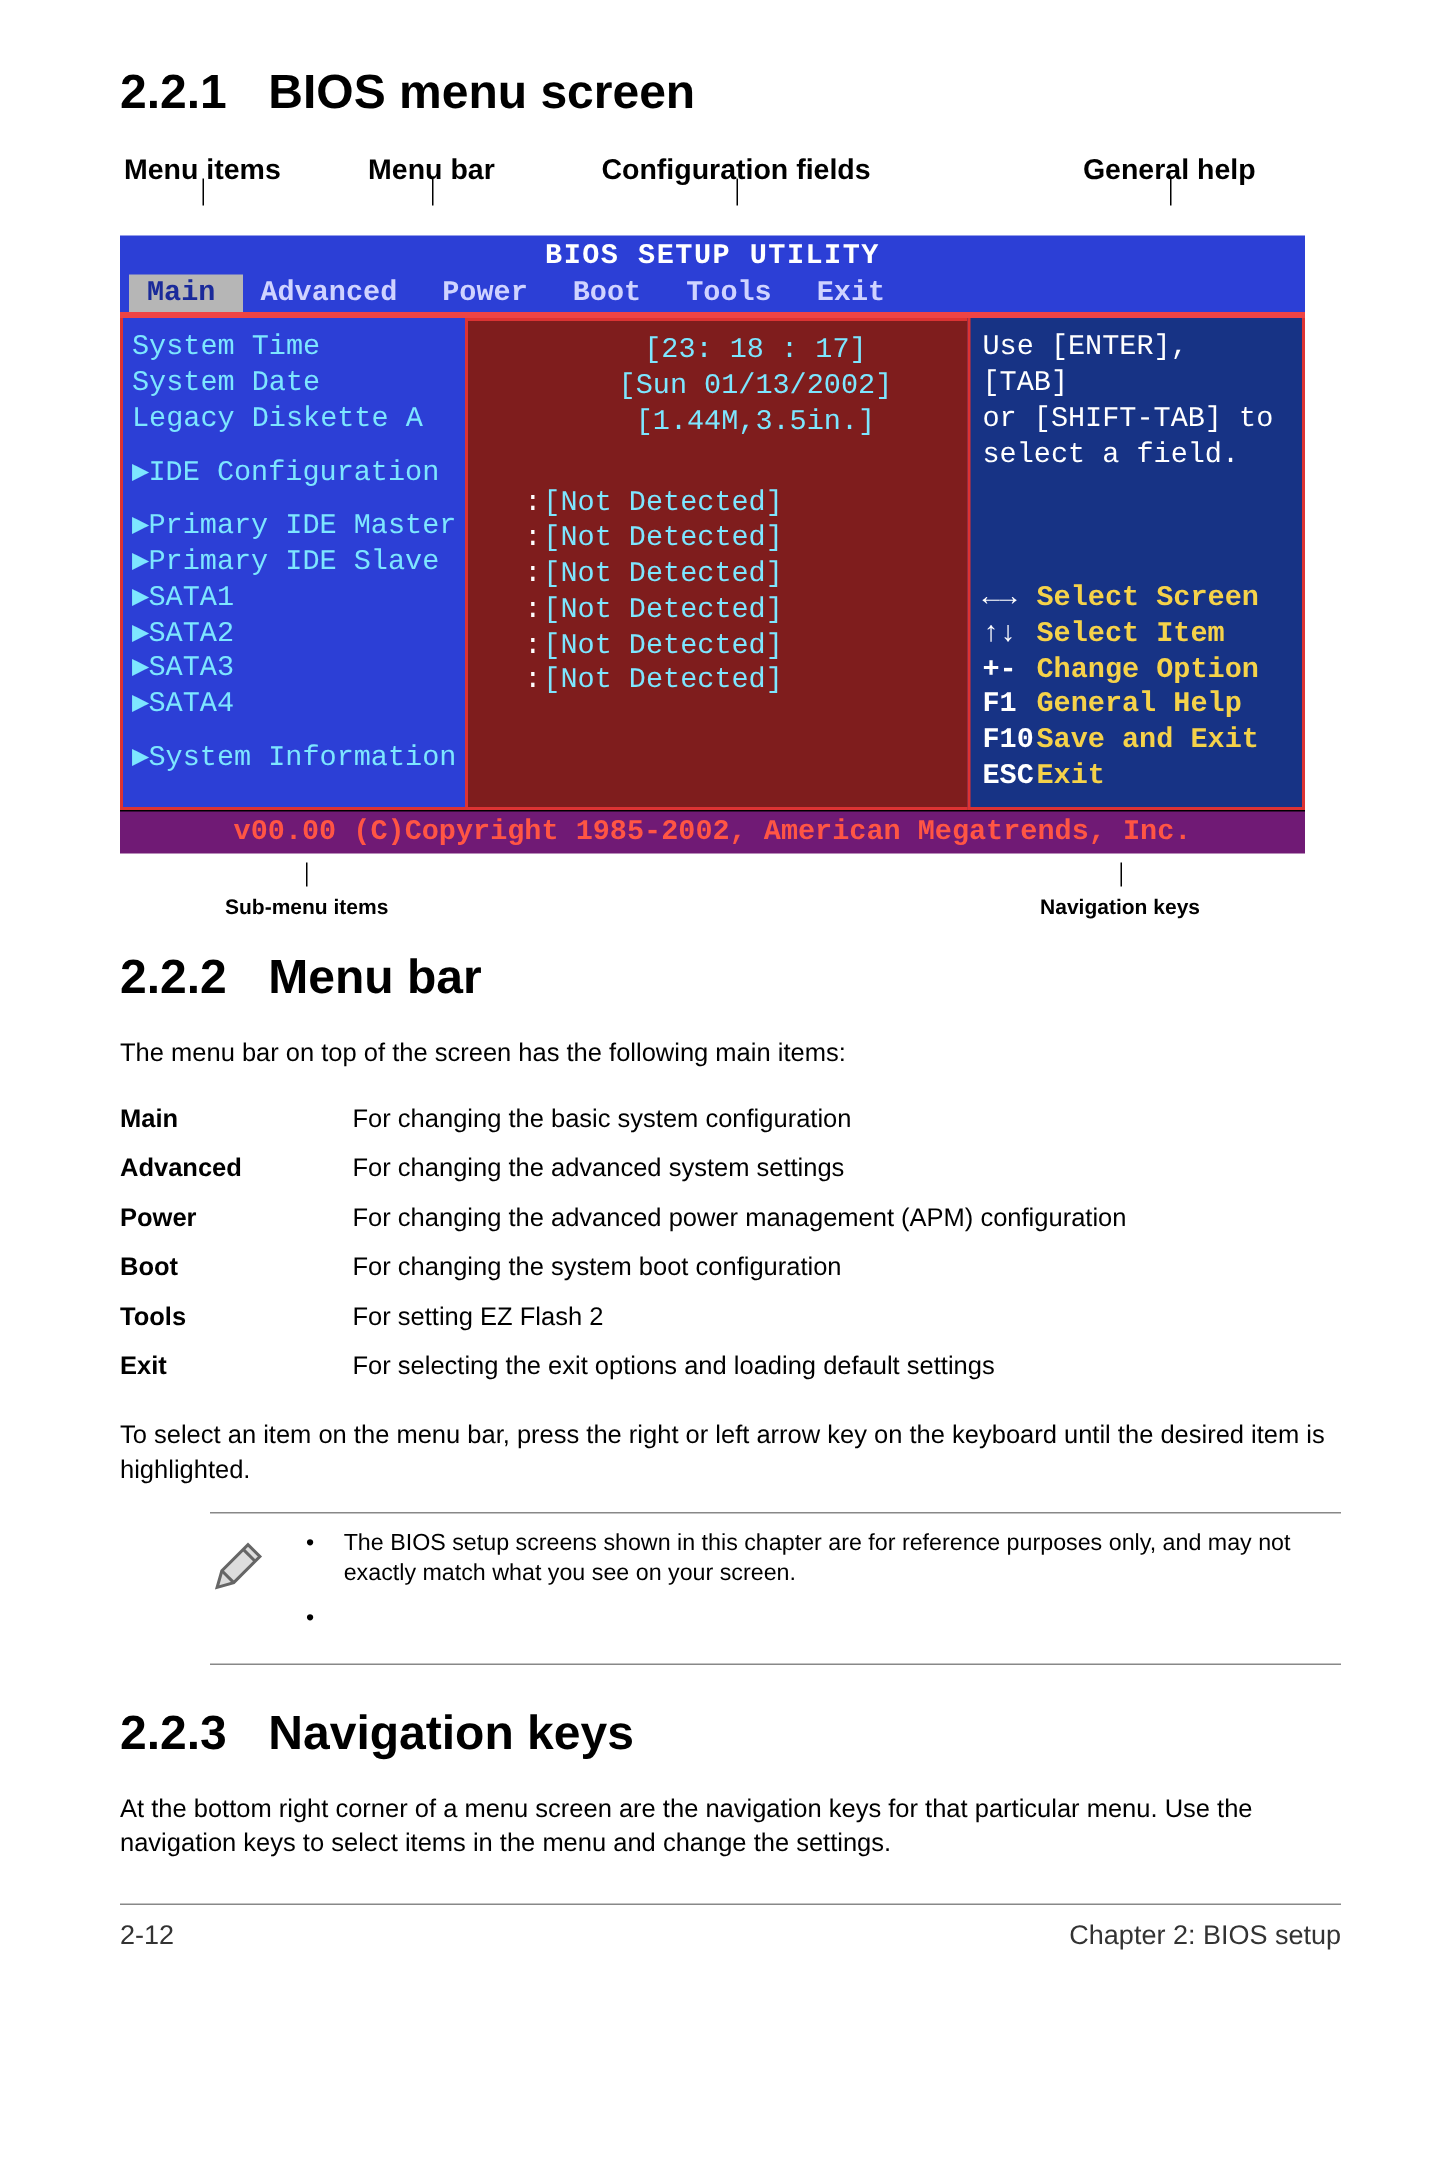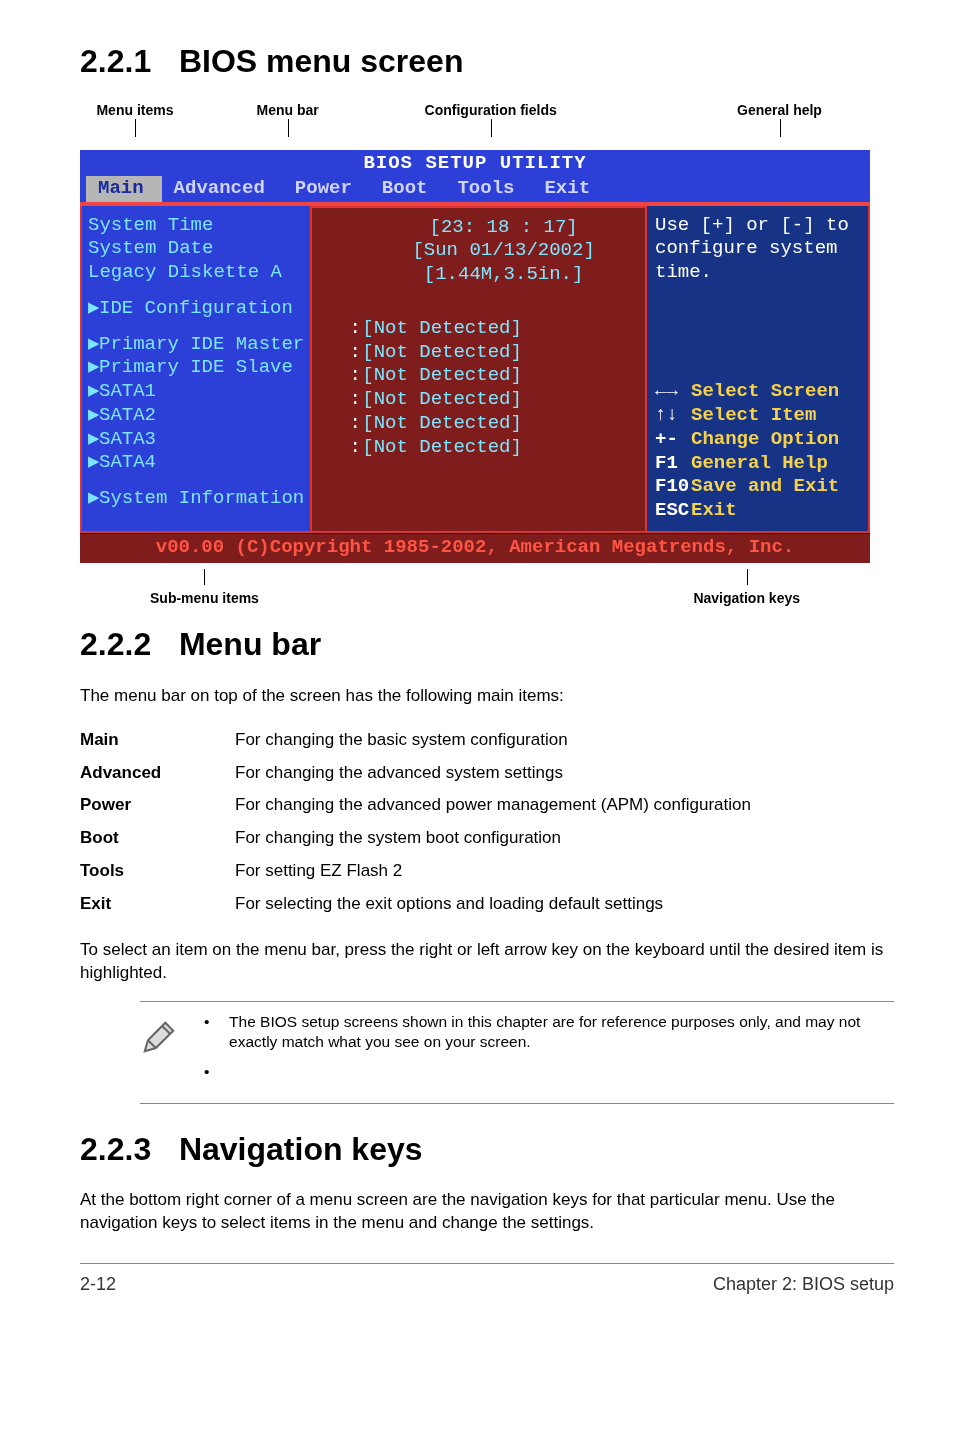--- a/index.html
+++ b/index.html
@@ -7,21 +7,21 @@
     width: 954px;
     background: #fff;
     font-family: Arial, Helvetica, sans-serif;
     color: #000;
     padding: 40px 60px 30px 80px;
     font-size: 17px;
     line-height: 1.35;
   }
   h2.section { font-size: 32px; font-weight: bold; margin-bottom: 18px; }
   h2.section .num { display: inline-block; width: 90px; }
-  .labels-row { font-size: 14px; font-weight: bold; display: flex; margin-bottom: 30px; gap: 29px; }
+  .labels-row { font-size: 19px; font-weight: bold; display: flex; margin-bottom: 30px; gap: 29px; }
   .labels-row .lbl { position: relative; text-align: center; }
   .labels-row .lbl::after {
     content: ""; position: absolute; left: 50%; top: 18px; width: 1px; height: 18px; background: #000;
   }
   .bios-box {
     width: 790px;
     font-family: "Courier New", monospace;
     font-size: 19px;
     line-height: 1.25;
     margin-bottom: 6px;
@@ -53,21 +53,21 @@
     flex: 0 0 225px; background: #173385; color: #fff; padding: 8px 8px;
     border: 2px solid #d33; border-top: none;
     display: flex; flex-direction: column; justify-content: space-between;
   }
   .bios-right .hint { margin-bottom: 12px; }
   .nav-list { }
   .nav-list .nrow { display: flex; }
   .nav-list .key { color: #fff; width: 36px; font-weight: bold; }
   .nav-list .desc { color: #f5d24a; font-weight: bold; }
   .bios-footer {
-    background: #7f1d1d; color: #f54; text-align: center; padding: 2px 0 3px 0; font-weight: bold;
+    background: #701a75; color: #f54; text-align: center; padding: 2px 0 3px 0; font-weight: bold;
     border-top: 1px solid #000;
   }
   .sub-labels { display: flex; justify-content: space-between; width: 790px; font-size: 14px; font-weight: bold; margin-bottom: 16px; }
   .sub-labels div { position: relative; padding-top: 20px; }
   .sub-labels div::before { content:""; position:absolute; top:0; left:50%; width:1px; height:16px; background:#000; }
   .para { margin-bottom: 16px; }
   table.desc { width: 100%; border-collapse: collapse; margin-bottom: 18px; }
   table.desc td { vertical-align: top; padding: 5px 0; }
   table.desc td.k { font-weight: bold; width: 155px; }
   .note-box { display: flex; gap: 26px; margin: 10px 0 24px 60px; align-items: flex-start; border-top: 1px solid #888; border-bottom: 1px solid #888; padding: 10px 0;}
@@ -156,22 +156,23 @@
           </div>
         <div class="col-line">
             <span class="colon">:</span>
             <span class="val">[Not Detected]</span>
           </div>
       </div>
     </div>
     <div class="bios-right">
       <div>
         <div class="hint">
-          <div>Use [+] or [-] to</div>
-          <div>configure system time.</div>
+          <div>Use [ENTER], [TAB]</div>
+          <div>or [SHIFT-TAB] to</div>
+          <div>select a field.</div>
         </div>
       </div>
       <div class="nav-list">
         <div class="nrow">
             <span class="key">←→</span>
             <span class="desc">Select Screen</span>
           </div>
         <div class="nrow">
             <span class="key">↑↓</span>
             <span class="desc">Select Item</span>

